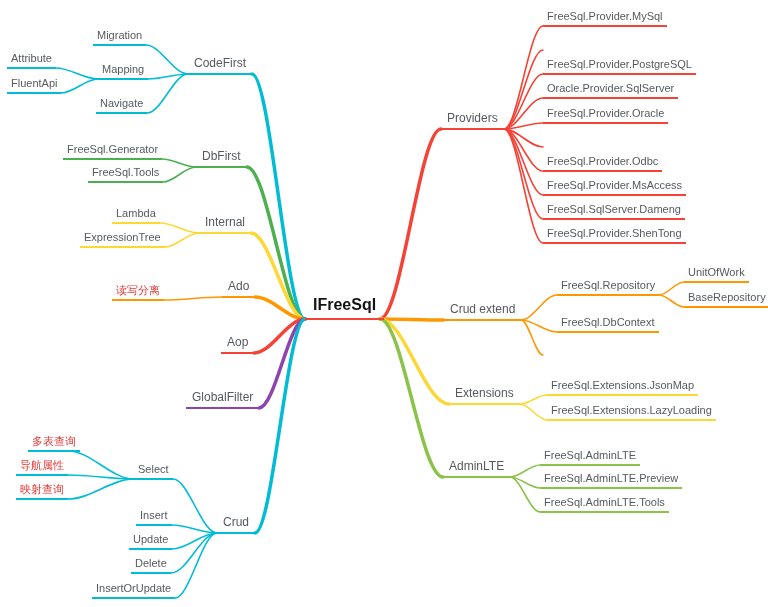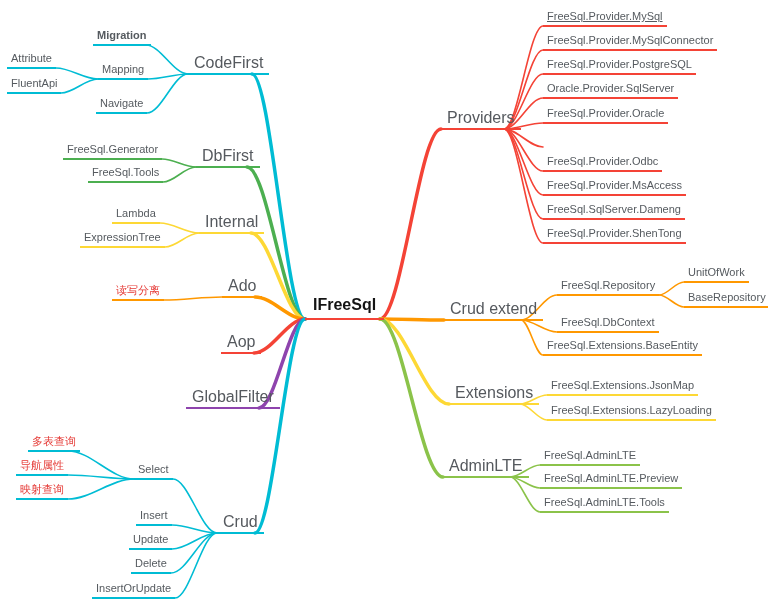--- a/index.html
+++ b/index.html
@@ -7,21 +7,21 @@
     position:relative;width:768px;height:607px;background:#ffffff;overflow:hidden;
     font-family:"Liberation Sans", sans-serif;
   }
   #edges{position:absolute;left:0;top:0;width:768px;height:607px;z-index:0;}
   .node{
     position:absolute;z-index:2;white-space:nowrap;cursor:default;
     font-size:11px;line-height:13px;color:#555a5f;
     padding:2px 4px 2px 4px;border-bottom:2px solid #999;
   }
   .node.branch{
-    font-size:16px;line-height:14px;color:#55595e;padding:2px 6px 3px 6px;
+    font-size:12px;line-height:14px;color:#55595e;padding:2px 6px 3px 6px;
   }
   .node.root{
     font-size:16px;line-height:18px;font-weight:bold;color:#141414;
     padding:3px 8px 4px 8px;
   }
 </style>
 </head>
 <body>
 
 <div id="map">
@@ -71,21 +71,21 @@
       <path d="M 380 319 C 404.15 319, 424.85 404, 449 404" fill="none" stroke="#fdd835" stroke-width="3.5" stroke-linecap="round"></path>
       <path d="M 520 404 C 529.45 404, 537.55 395, 547 395" fill="none" stroke="#fdd835" stroke-width="1.6" stroke-linecap="round"></path>
       <path d="M 520 404 C 529.45 404, 537.55 420, 547 420" fill="none" stroke="#fdd835" stroke-width="1.6" stroke-linecap="round"></path>
       <path d="M 380 319 C 402.05 319, 420.95 477, 443 477" fill="none" stroke="#8bc34a" stroke-width="3.5" stroke-linecap="round"></path>
       <path d="M 510 477 C 520.5 477, 529.5 465, 540 465" fill="none" stroke="#8bc34a" stroke-width="1.6" stroke-linecap="round"></path>
       <path d="M 510 477 C 520.5 477, 529.5 488, 540 488" fill="none" stroke="#8bc34a" stroke-width="1.6" stroke-linecap="round"></path>
       <path d="M 510 477 C 520.5 477, 529.5 512, 540 512" fill="none" stroke="#8bc34a" stroke-width="1.6" stroke-linecap="round"></path>
     </svg>
   <div id="root-node" class="node root" style="left: 305px; top: 293px; border-bottom-color: rgb(244, 67, 54);">IFreeSql</div>
 <div class="node branch" style="left: 188px; top: 54px; border-bottom-color: rgb(0, 188, 212);">CodeFirst</div>
-    <div class="node" style="left: 93px; top: 27px; border-bottom-color: rgb(0, 188, 212); font-weight: bold;">Migration</div>
+    <div class="node" style="left: 93px; top: 27px; border-bottom-color: rgb(0, 188, 212);">Migration</div>
     <div class="node" style="left: 98px; top: 61px; border-bottom-color: rgb(0, 188, 212);">Mapping</div>
     <div class="node" style="left: 7px; top: 50px; border-bottom-color: rgb(0, 188, 212);">Attribute</div>
     <div class="node" style="left: 7px; top: 75px; border-bottom-color: rgb(0, 188, 212);">FluentApi</div>
     <div class="node" style="left: 96px; top: 95px; border-bottom-color: rgb(0, 188, 212);">Navigate</div>
     <div class="node branch" style="left: 196px; top: 147px; border-bottom-color: rgb(76, 175, 80);">DbFirst</div>
     <div class="node" style="left: 63px; top: 141px; border-bottom-color: rgb(76, 175, 80);">FreeSql.Generator</div>
     <div class="node" style="left: 88px; top: 164px; border-bottom-color: rgb(76, 175, 80);">FreeSql.Tools</div>
     <div class="node branch" style="left: 199px; top: 213px; border-bottom-color: rgb(253, 216, 53);">Internal</div>
     <div class="node" style="left: 112px; top: 205px; border-bottom-color: rgb(253, 216, 53);">Lambda</div>
     <div class="node" style="left: 80px; top: 229px; border-bottom-color: rgb(253, 216, 53);">ExpressionTree</div>
@@ -96,35 +96,33 @@
     <div class="node branch" style="left: 217px; top: 513px; border-bottom-color: rgb(0, 188, 212);">Crud</div>
     <div class="node" style="left: 134px; top: 461px; border-bottom-color: rgb(0, 188, 212);">Select</div>
     <div class="node" style="left: 28px; top: 433px; border-bottom-color: rgb(0, 188, 212); color: rgb(229, 57, 53);">多表查询</div>
     <div class="node" style="left: 16px; top: 457px; border-bottom-color: rgb(0, 188, 212); color: rgb(229, 57, 53);">导航属性</div>
     <div class="node" style="left: 16px; top: 481px; border-bottom-color: rgb(0, 188, 212); color: rgb(229, 57, 53);">映射查询</div>
     <div class="node" style="left: 136px; top: 507px; border-bottom-color: rgb(0, 188, 212);">Insert</div>
     <div class="node" style="left: 129px; top: 531px; border-bottom-color: rgb(0, 188, 212);">Update</div>
     <div class="node" style="left: 131px; top: 555px; border-bottom-color: rgb(0, 188, 212);">Delete</div>
     <div class="node" style="left: 92px; top: 580px; border-bottom-color: rgb(0, 188, 212);">InsertOrUpdate</div>
     <div class="node branch" style="left: 441px; top: 109px; border-bottom-color: rgb(244, 67, 54);">Providers</div>
-    <div class="node" style="left: 543px; top: 8px; border-bottom-color: rgb(244, 67, 54); text-decoration: underline;">FreeSql.Provider.MySql</div>
-    <div class="node" style="left: 543px; top: 32px; border-bottom-color: rgb(244, 67, 54);">FreeSql.Provider.MySqlConnector</div>
+    <div class="node" style="left: 543px; top: 8px; border-bottom-color: rgb(244, 67, 54);">FreeSql.Provider.MySql</div>
     <div class="node" style="left: 543px; top: 56px; border-bottom-color: rgb(244, 67, 54);">FreeSql.Provider.PostgreSQL</div>
     <div class="node" style="left: 543px; top: 80px; border-bottom-color: rgb(244, 67, 54);">Oracle.Provider.SqlServer</div>
     <div class="node" style="left: 543px; top: 105px; border-bottom-color: rgb(244, 67, 54);">FreeSql.Provider.Oracle</div>
     <div class="node" style="left: 543px; top: 153px; border-bottom-color: rgb(244, 67, 54);">FreeSql.Provider.Odbc</div>
     <div class="node" style="left: 543px; top: 177px; border-bottom-color: rgb(244, 67, 54);">FreeSql.Provider.MsAccess</div>
     <div class="node" style="left: 543px; top: 201px; border-bottom-color: rgb(244, 67, 54);">FreeSql.SqlServer.Dameng</div>
     <div class="node" style="left: 543px; top: 225px; border-bottom-color: rgb(244, 67, 54);">FreeSql.Provider.ShenTong</div>
     <div class="node branch" style="left: 444px; top: 300px; border-bottom-color: rgb(255, 152, 0);">Crud extend</div>
     <div class="node" style="left: 557px; top: 277px; border-bottom-color: rgb(255, 152, 0);">FreeSql.Repository</div>
     <div class="node" style="left: 684px; top: 264px; border-bottom-color: rgb(255, 152, 0);">UnitOfWork</div>
     <div class="node" style="left: 684px; top: 289px; border-bottom-color: rgb(255, 152, 0);">BaseRepository</div>
     <div class="node" style="left: 557px; top: 314px; border-bottom-color: rgb(255, 152, 0);">FreeSql.DbContext</div>
-    <div class="node" style="left: 543px; top: 337px; border-bottom-color: rgb(255, 152, 0);">FreeSql.Extensions.BaseEntity</div>
     <div class="node branch" style="left: 449px; top: 384px; border-bottom-color: rgb(253, 216, 53);">Extensions</div>
     <div class="node" style="left: 547px; top: 377px; border-bottom-color: rgb(253, 216, 53);">FreeSql.Extensions.JsonMap</div>
     <div class="node" style="left: 547px; top: 402px; border-bottom-color: rgb(253, 216, 53);">FreeSql.Extensions.LazyLoading</div>
     <div class="node branch" style="left: 443px; top: 457px; border-bottom-color: rgb(139, 195, 74);">AdminLTE</div>
     <div class="node" style="left: 540px; top: 447px; border-bottom-color: rgb(139, 195, 74);">FreeSql.AdminLTE</div>
     <div class="node" style="left: 540px; top: 470px; border-bottom-color: rgb(139, 195, 74);">FreeSql.AdminLTE.Preview</div>
     <div class="node" style="left: 540px; top: 494px; border-bottom-color: rgb(139, 195, 74);">FreeSql.AdminLTE.Tools</div>
   </div>
 
 </body></html>

